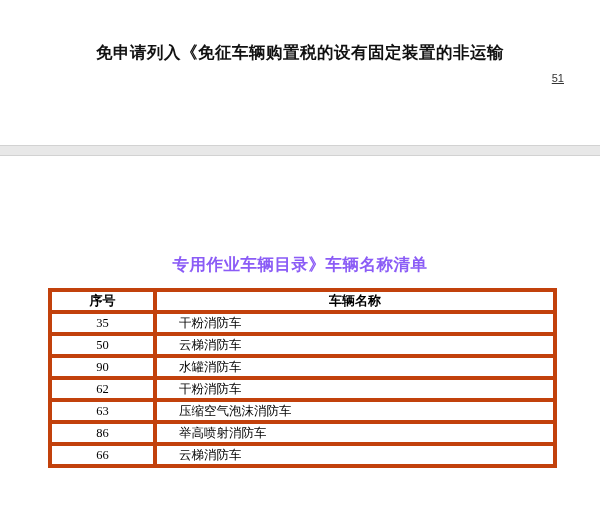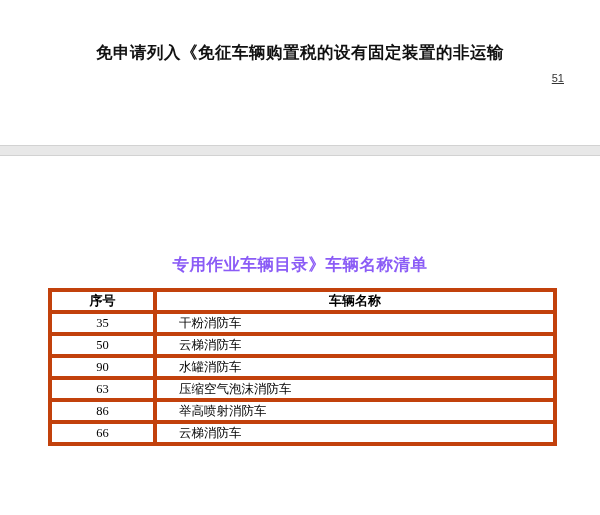--- a/index.html
+++ b/index.html
@@ -144,20 +144,24 @@
           </tr>
           <tr>
             <td class="no">50</td>
             <td class="name">云梯消防车</td>
           </tr>
           <tr>
             <td class="no">90</td>
             <td class="name">水罐消防车</td>
           </tr>
           <tr>
+            <td class="no">62</td>
+            <td class="name">干粉消防车</td>
+          </tr>
+          <tr>
             <td class="no">63</td>
             <td class="name">压缩空气泡沫消防车</td>
           </tr>
           <tr>
             <td class="no">86</td>
             <td class="name">举高喷射消防车</td>
           </tr>
           <tr>
             <td class="no">66</td>
             <td class="name">云梯消防车</td>

